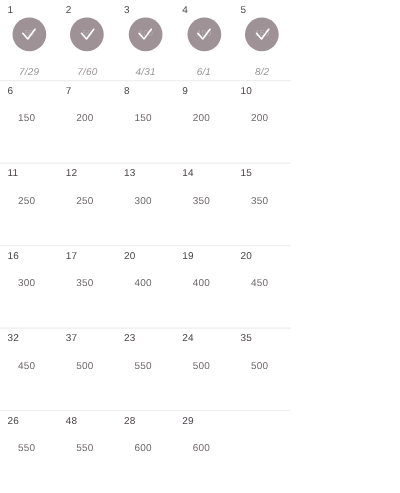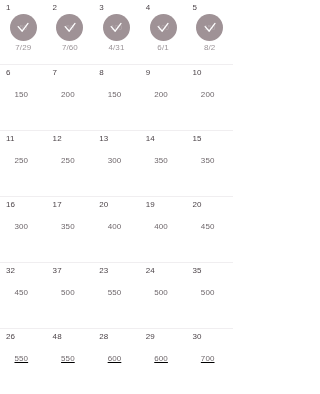--- a/index.html
+++ b/index.html
@@ -24,21 +24,20 @@
   }
 
   .week-row {
     display: flex;
     width: 100%;
     box-sizing: border-box;
     border-bottom: 1px solid #f0eef0;
   }
   .week-row:last-child {
     border-bottom: 1px solid #f0eef0;
-    text-decoration: underline;
   }
 
   .day-cell {
     width: 20%;
     box-sizing: border-box;
     position: relative;
     display: flex;
     flex-direction: column;
     align-items: center;
   }
@@ -96,25 +95,26 @@
     width: 16px;
     height: 16px;
   }
   .check-icon svg {
     display: block;
     width: 16px;
     height: 16px;
   }
 
   .date-label {
-    margin-top: 2px;
+    margin-top: 12px;
     font-size: 8px;
     line-height: 10px;
     color: #9b9498;
     letter-spacing: 0.1px;
+    font-style: italic;
   }
 
   .plain-value {
     margin-top: 22px;
     width: 100%;
     text-align: center;
     padding-right: 4px;
     box-sizing: border-box;
     font-size: 8px;
     line-height: 10px;
@@ -308,19 +308,15 @@
       <span class="plain-value">550</span>
     </div>
     <div class="day-cell">
       <span class="day-number">28</span>
       <span class="plain-value">600</span>
     </div>
     <div class="day-cell">
       <span class="day-number">29</span>
       <span class="plain-value">600</span>
     </div>
-    <div class="day-cell">
-      <span class="day-number">30</span>
-      <span class="plain-value">700</span>
-    </div>
   </div>
 
 </div>
 
 </body></html>

